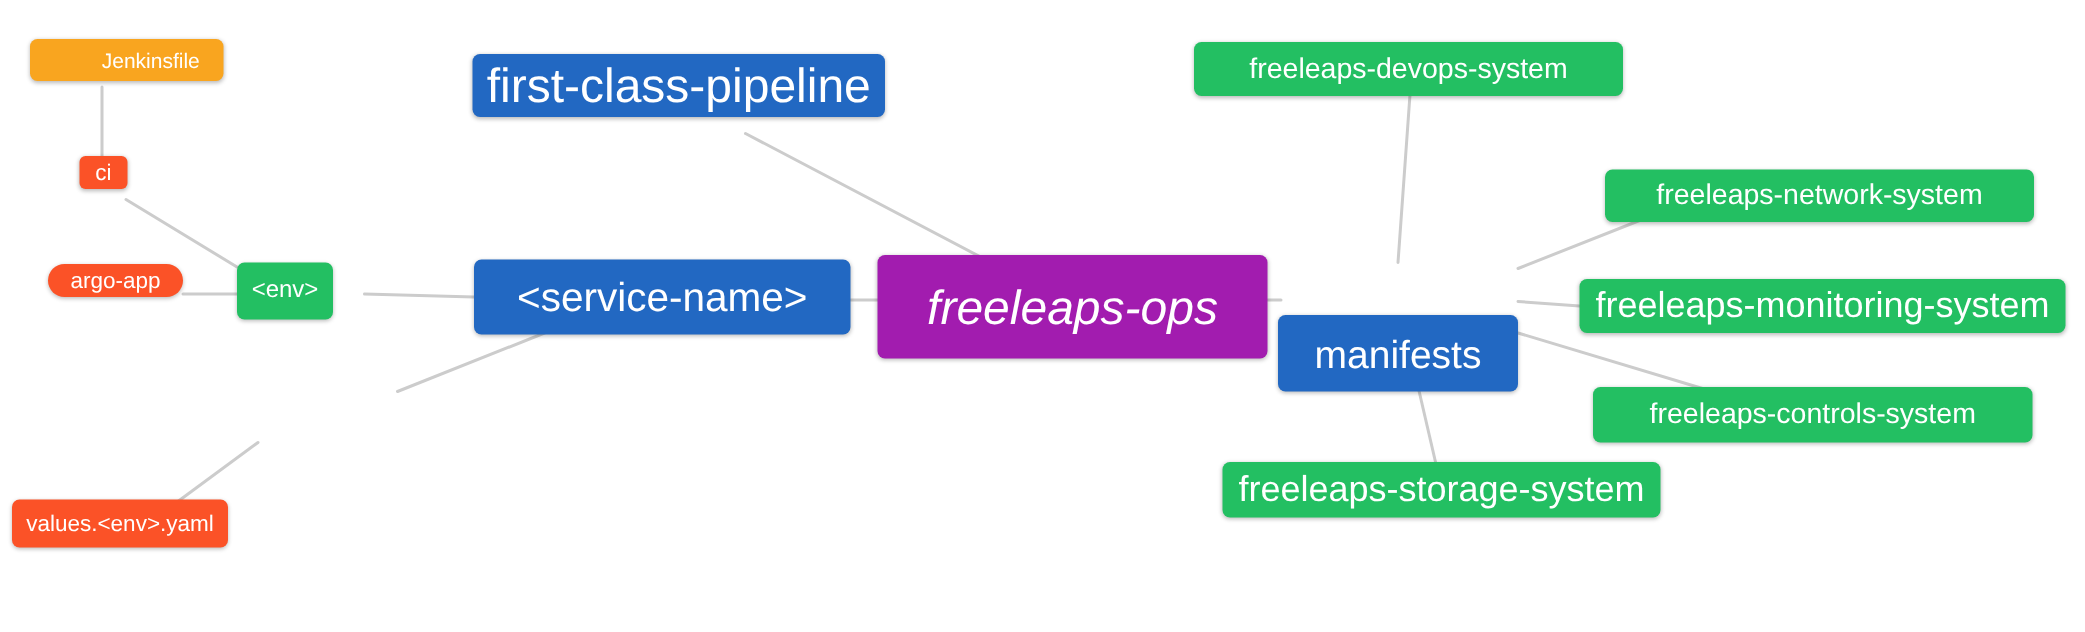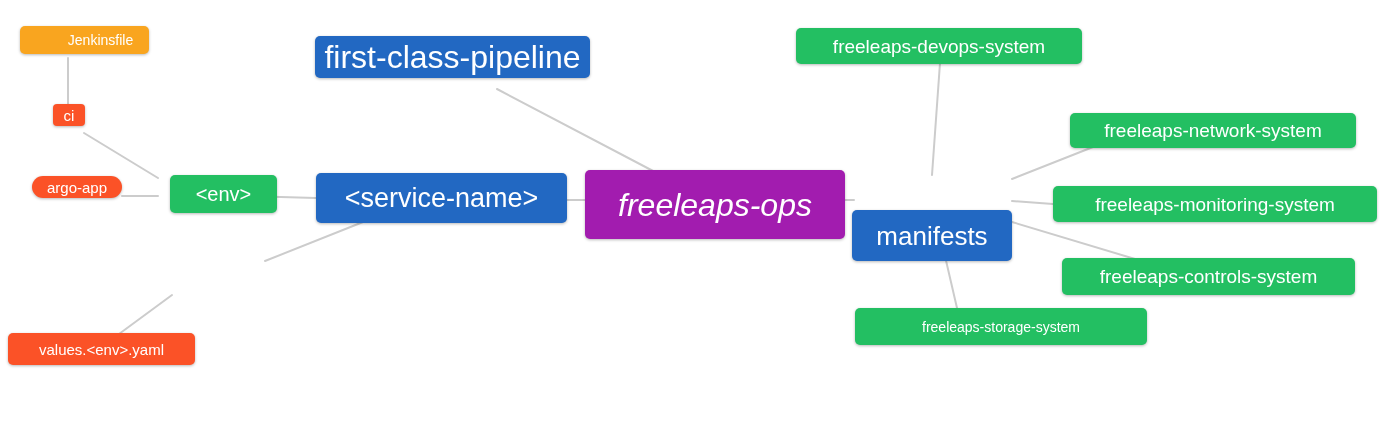--- a/index.html
+++ b/index.html
@@ -63,36 +63,36 @@
     <line x1="1012" y1="222" x2="1135" y2="259"></line>
     <line x1="938" y1="226" x2="957" y2="308"></line>
   </svg>
 
   <div class="node node-orange" style="left:20px;  top:26px;  width:97px;  height:28px; font-size:14px;padding-left:32px;">Jenkinsfile</div>
 
   <div class="node node-red" style="left:53px;  top:104px; width:32px;  height:22px; font-size:15px; border-radius:4px;">ci</div>
 
   <div class="node node-red" style="left:32px;  top:176px; width:90px;  height:22px; font-size:15px;border-radius:14px;">argo-app</div>
 
-  <div class="node node-green" style="left:158px; top:175px; width:107px;  height:38px; font-size:20px;margin-left:12px;">&lt;env&gt;</div>
+  <div class="node node-green" style="left:158px; top:175px; width:64px;  height:38px; font-size:16px;">&lt;env&gt;</div>
 
   <div class="node node-blue" style="left:316px; top:173px; width:251px; height:50px; font-size:27px;">&lt;service-name&gt;</div>
 
   <div class="node node-blue" style="left:315px; top:36px;  width:275px; height:42px; font-size:32px;">first-class-pipeline</div>
 
   <div class="node node-dark" style="left:585px; top:170px; width:260px; height:69px; font-size:32px;">freeleaps-ops</div>
 
   <div class="node node-blue" style="left:852px; top:174px; width:160px; height:51px; font-size:26px;margin-top:36px;">manifests</div>
 
 
-  <div class="node node-red" style="left:8px;   top:333px; width:187px; height:32px; font-size:15px;">values.&lt;env&gt;.yaml</div>
+  <div class="node node-red" style="left:8px;   top:333px; width:144px; height:32px; font-size:15px;">values.&lt;env&gt;.yaml</div>
 
   <div class="node node-green" style="left:796px; top:28px;  width:286px; height:36px; font-size:19px;">freeleaps-devops-system</div>
 
   <div class="node node-green" style="left:1054px; top:113px; width:286px; height:35px; font-size:19px;margin-left:16px;">freeleaps-network-system</div>
 
-  <div class="node node-green" style="left:1053px; top:186px; width:324px; height:36px; font-size:19px;">freeleaps-monitoring-system</div>
+  <div class="node node-green" style="left:1053px; top:186px; width:324px; height:36px; font-size:24px;">freeleaps-monitoring-system</div>
 
   <div class="node node-green" style="left:1062px; top:258px; width:293px; height:37px; font-size:19px;">freeleaps-controls-system</div>
 
-  <div class="node node-green" style="left:855px; top:308px; width:292px; height:37px; font-size:14px;">freeleaps-storage-system</div>
+  <div class="node node-green" style="left:815px; top:308px; width:292px; height:37px; font-size:24px;">freeleaps-storage-system</div>
 
 </div>
 
 </body></html>

